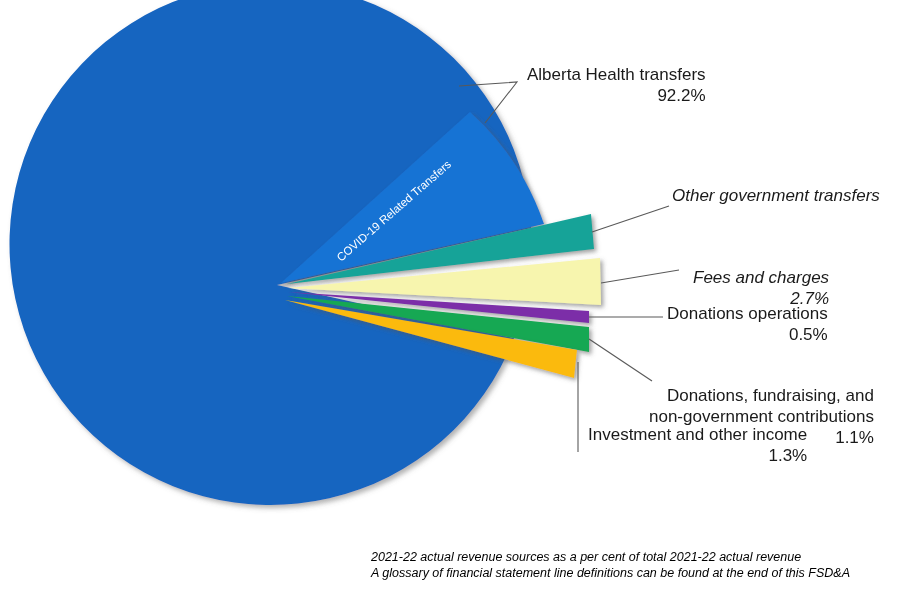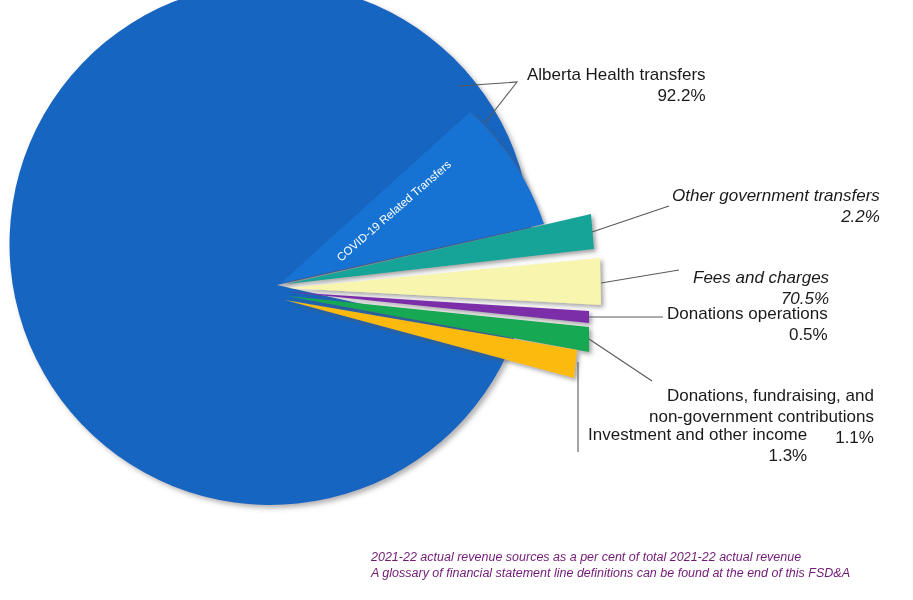--- a/index.html
+++ b/index.html
@@ -37,21 +37,21 @@
   .callout-label .pct {
     display: block;
   }
   .footnote {
     position: absolute;
     left: 371px;
     top: 549px;
     font-family: "Liberation Sans", sans-serif;
     font-style: italic;
     font-size: 12.5px;
-    color: #701a75;
+    color: #000000;
     line-height: 16px;
     white-space: nowrap;
   }
   .footnote div { display: block; }
   .slice-inline-text {
     font-family: "Liberation Sans", sans-serif;
     font-size: 11.5px;
     fill: #ffffff;
   }
 </style>
@@ -108,26 +108,25 @@
     </g>
   </svg>
 
   <div class="callout-label" style="left:527px; top:64px;">
     <span>Alberta Health transfers</span>
     <span class="pct">92.2%</span>
   </div>
 
   <div class="callout-label" style="left:672px; top:185px;font-style:italic;">
     <span>Other government transfers</span>
-    <span class="pct">2.2%</span>
   </div>
 
   <div class="callout-label" style="left:693px; top:267px;font-style:italic;">
     <span>Fees and charges</span>
-    <span class="pct">70.5%</span>
+    <span class="pct">2.7%</span>
   </div>
 
   <div class="callout-label" style="left:667px; top:303px;">
     <span>Donations operations</span>
     <span class="pct">0.5%</span>
   </div>
 
   <div class="callout-label" style="left:649px; top:350px;margin-top:35px;">
     <span>Donations, fundraising, and</span>
     <span class="pct">non-government contributions</span>

